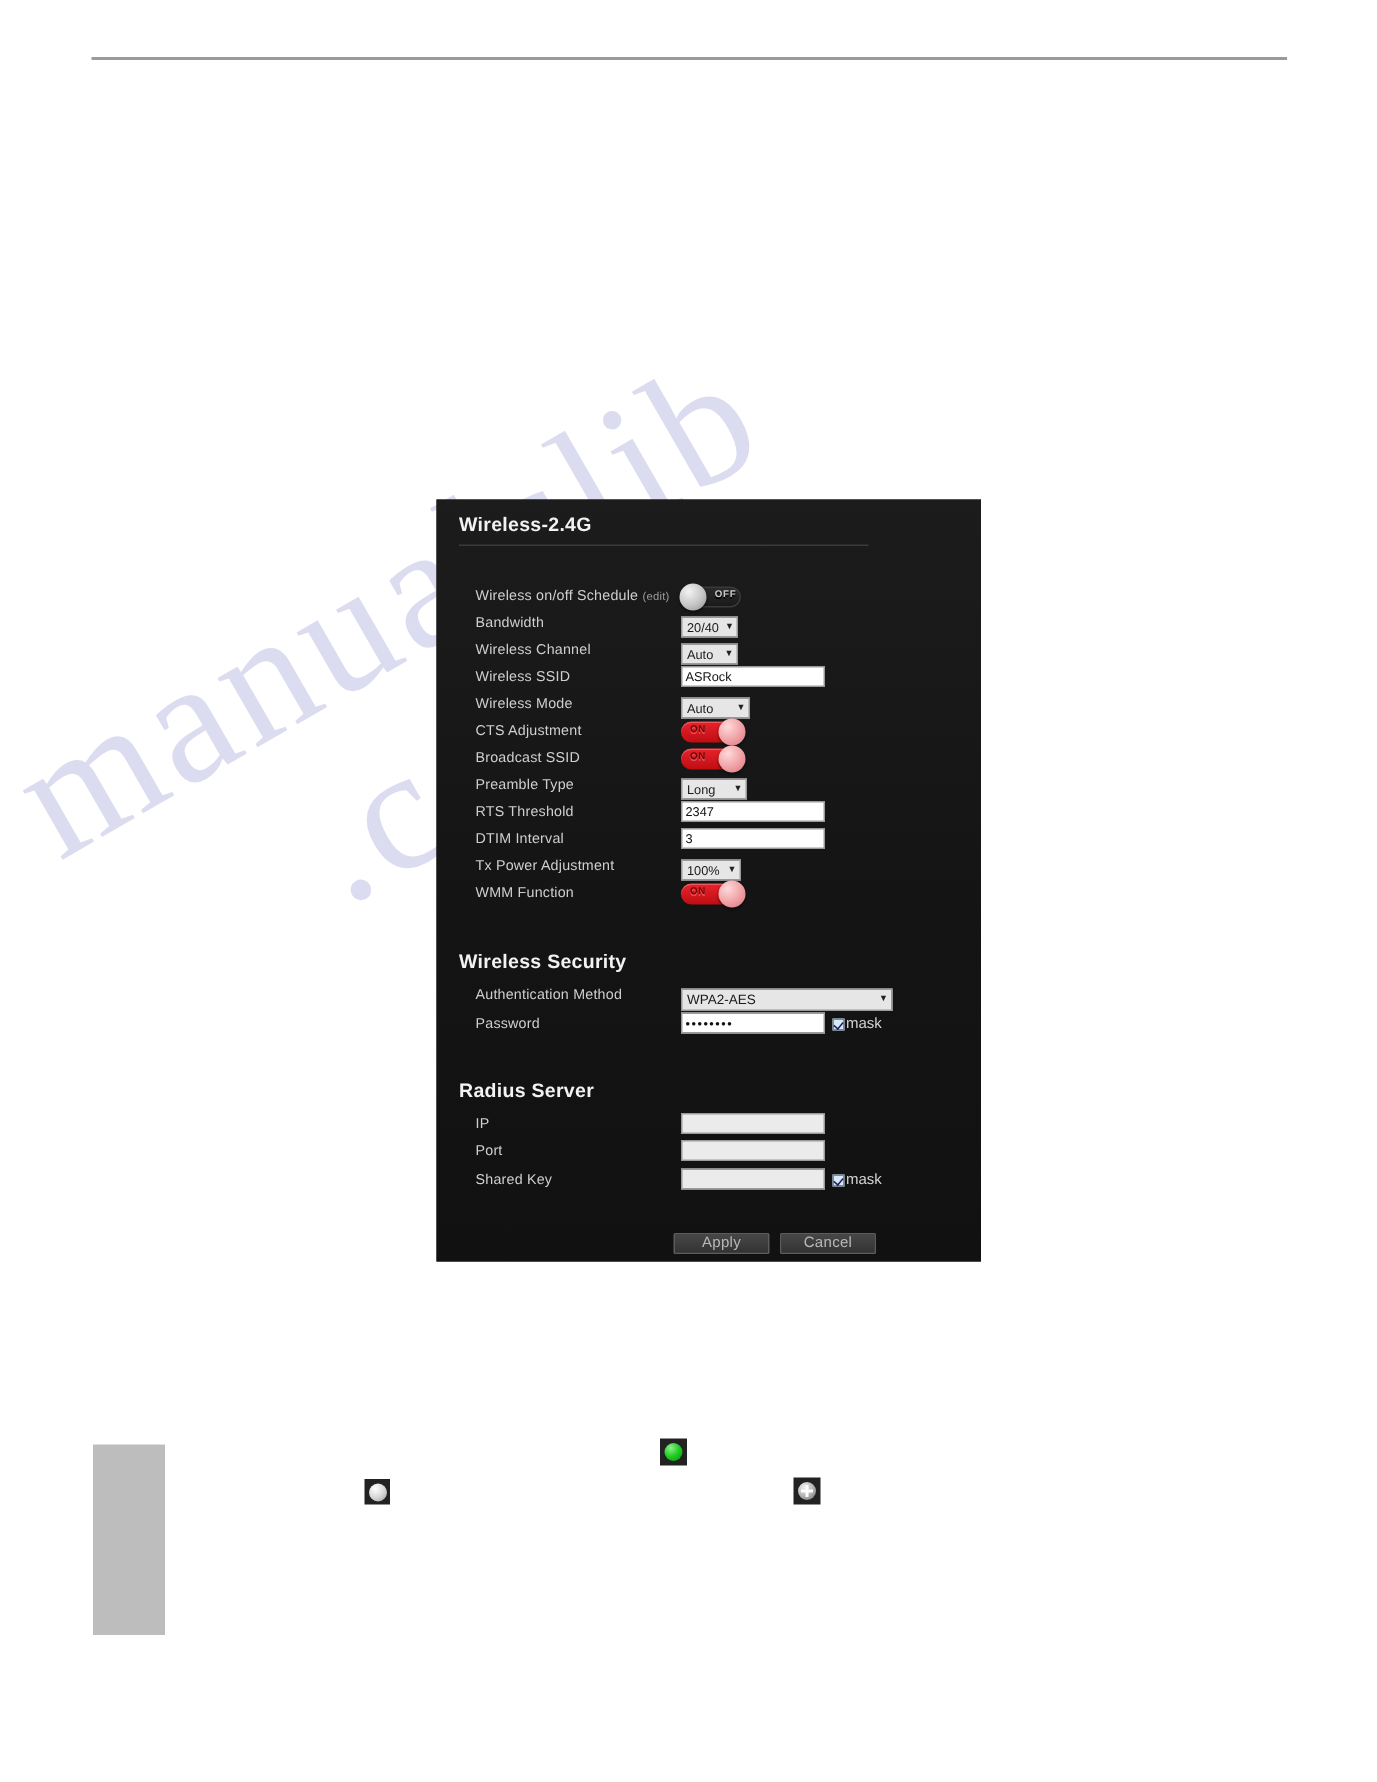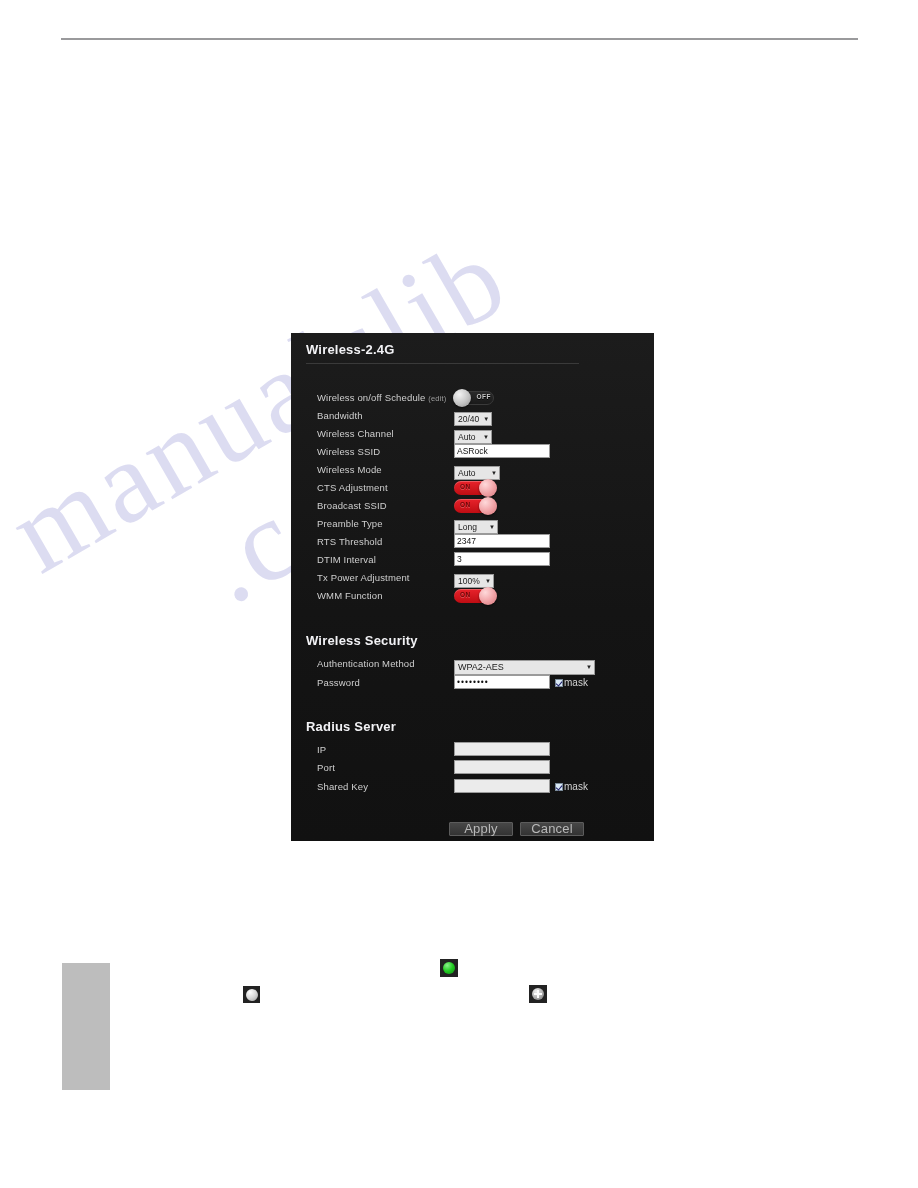--- a/index.html
+++ b/index.html
@@ -256,21 +256,21 @@
 
   
   .btn {
     position: absolute;
     width: 64px;
     height: 14px;
     background: linear-gradient(180deg,#474747 0%, #333333 100%);
     border: 1px solid #5c5c5c;
     box-sizing: border-box;
     border-radius: 1px;
-    font-size: 13px;
+    font-size: 10px;
     color: #b9b9b9;
     text-align: center;
     line-height: 12px;
     letter-spacing: .2px;
   }
   .btn-apply  { left: 158px; top: 489px; }
   .btn-cancel { left: 229px; top: 489px; }
 
   
   .fig-icon {

